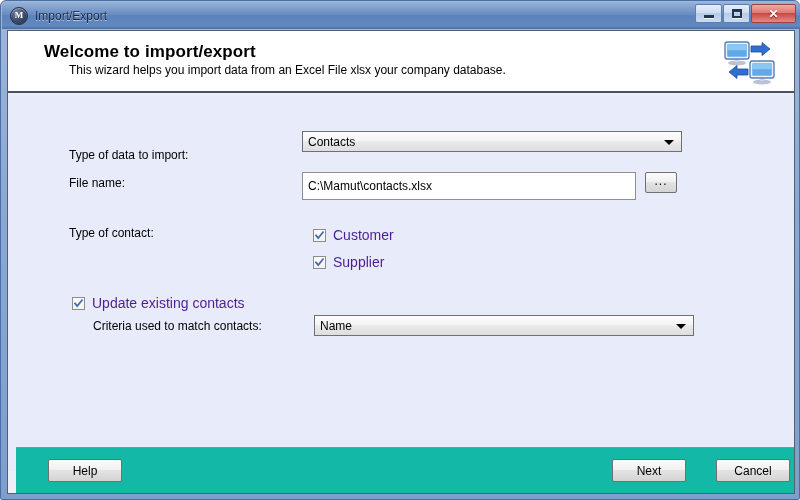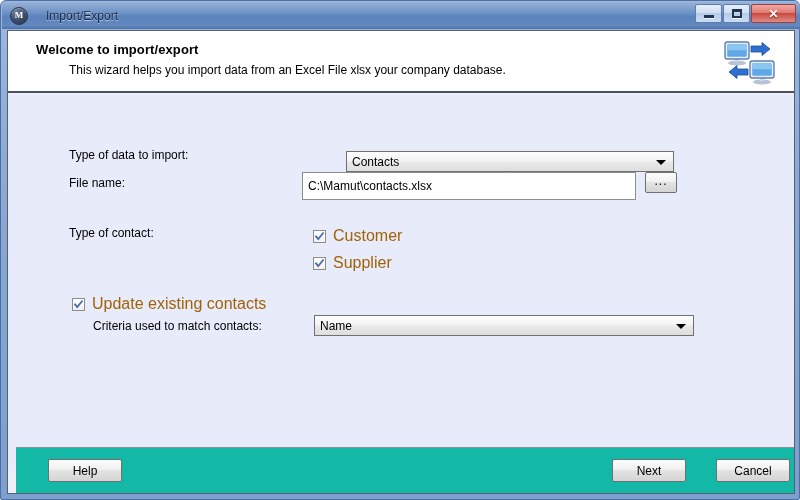--- a/index.html
+++ b/index.html
@@ -71,21 +71,21 @@
     flex: none;
   }
   .title-icon span {
     color: #ffffff;
     font-size: 9px;
     font-weight: bold;
     line-height: 1;
     font-family: "Liberation Serif", serif;
   }
   .title-text {
-    margin-left: 18px;
+    margin-left: 7px;
     font-size: 12px;
     color: #14213d;
     text-shadow: 0 1px 0 rgba(255,255,255,0.55);
     white-space: nowrap;
   }
 
   .winbtns {
     position: absolute;
     right: 4px;
     top: 2px;
@@ -149,23 +149,23 @@
     position: absolute;
     left: 0; top: 0;
     width: 786px;
     height: 62px;
     background: #ffffff;
     border-bottom: 2px solid #4a5260;
     box-sizing: border-box;
   }
   .header-title {
     position: absolute;
-    left: 28px;
+    left: 36px;
     top: 11px;
-    font-size: 13px;
+    font-size: 17px;
     font-weight: bold;
     color: #000000;
     letter-spacing: 0.1px;
   }
   .header-sub {
     position: absolute;
     left: 61px;
     top: 32px;
     font-size: 12px;
     color: #000000;
@@ -286,22 +286,22 @@
     background: linear-gradient(180deg,#ffffff 0%, #f2f2f2 100%);
     position: relative;
     flex: none;
   }
   .cbox svg {
     position: absolute;
     left: 0; top: 0;
   }
   .cblabel {
     margin-left: 7px;
-    font-size: 16px;
-    color: #a16207;
+    font-size: 14px;
+    color: #4c1d95;
   }
 </style>
 </head>
 <body>
 
 <div class="window">
 
   <div class="titlebar">
     <div class="titlebar-sheen"></div>
     <div class="title-icon">
@@ -349,21 +349,21 @@
           <path d="M29 9 L40 9 L40 5.5 L48 12 L40 18.5 L40 15 L29 15 Z" fill="#2f6fd0" stroke="#1d4d9c" stroke-width="0.8" stroke-linejoin="round"></path>
 
           <path d="M26 32 L15 32 L15 28.5 L7 35 L15 41.5 L15 38 L26 38 Z" fill="#2f6fd0" stroke="#1d4d9c" stroke-width="0.8" stroke-linejoin="round"></path>
         </svg>
       </div>
     </div>
 
     <div class="body-area">
 
       <div class="lbl" style="left:61px; top:53px;">Type of data to import:</div>
-      <div class="combo" style="left:294px; top:56px; width:328px;margin-left:44px;">
+      <div class="combo" style="left:294px; top:36px; width:380px;">
         <span>Contacts</span>
         <span class="arrow"></span>
       </div>
 
       <div class="lbl" style="left:61px; top:81px;">File name:</div>
       <div class="textbox" style="left:294px; top:77px; width:334px;">
         <span>C:\Mamut\contacts.xlsx</span>
       </div>
       <div class="btn btn-dots" style="left:637px; top:77px;">...</div>
 

